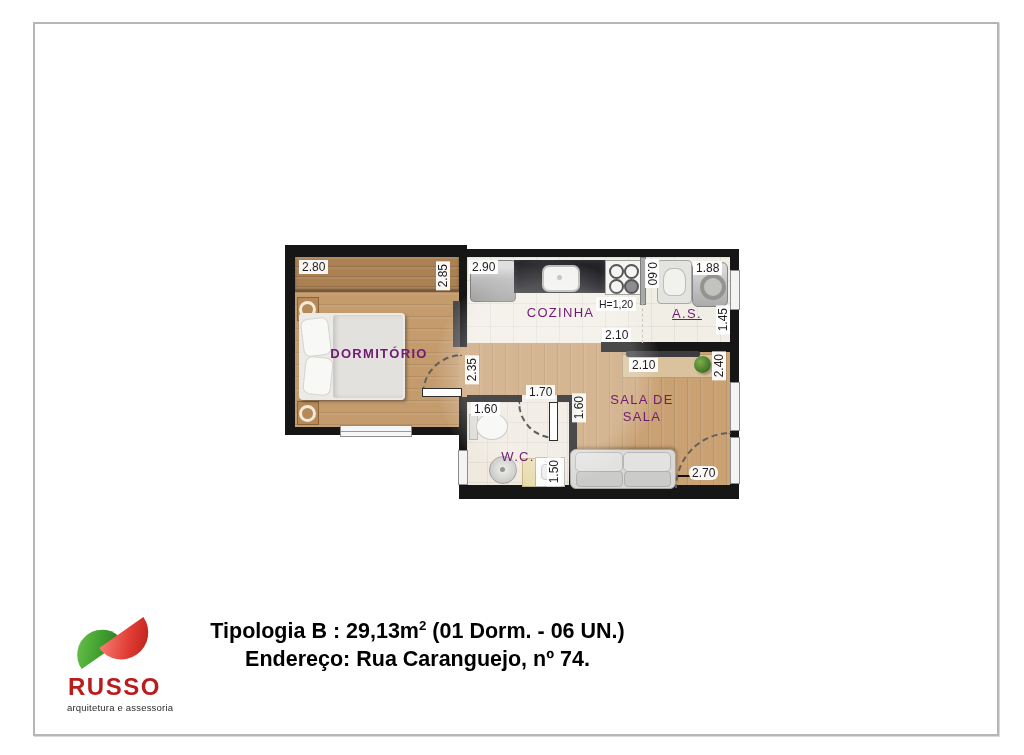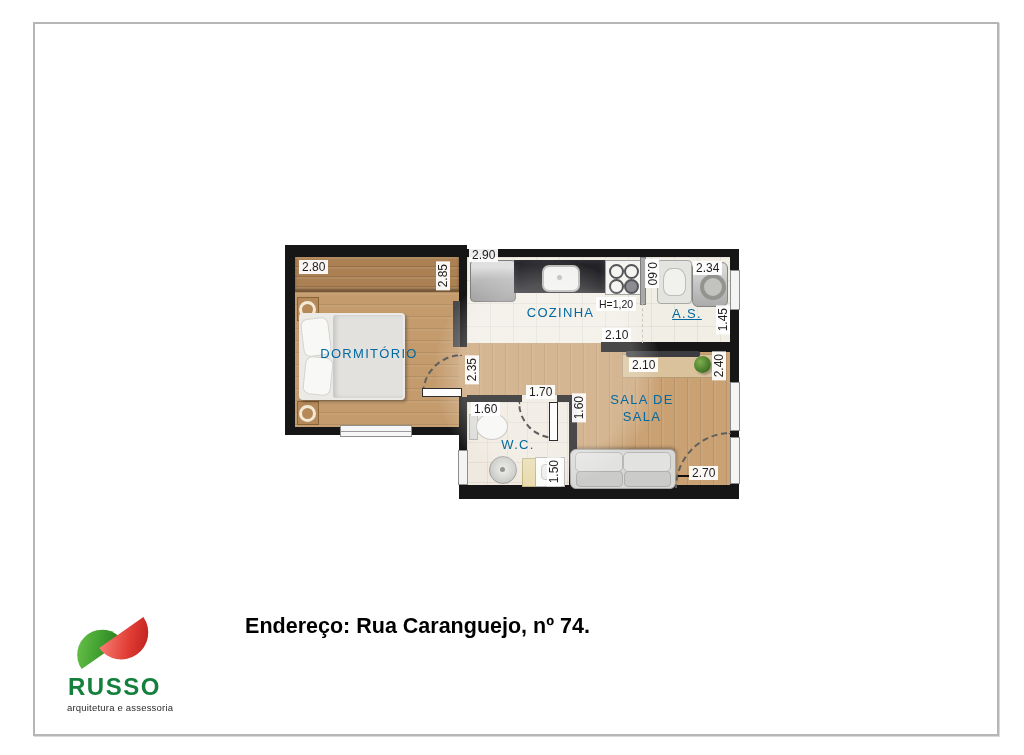--- a/index.html
+++ b/index.html
@@ -18,21 +18,21 @@
   .tile2{position:absolute;background:#efe9df;
         background-image:linear-gradient(rgba(0,0,0,.05) 1px,transparent 1px),linear-gradient(90deg,rgba(0,0,0,.05) 1px,transparent 1px);
         background-size:20px 20px;}
   
   .dim{position:absolute;background:rgba(255,255,255,.93);color:#1d1d1d;
        font-size:12px;line-height:14px;padding:0 3px;white-space:nowrap;z-index:30;}
   .dimv{transform-origin:0 0;transform:rotate(-90deg) translateX(-100%);}
   .dimv2{transform-origin:0 0;transform:rotate(90deg) translateY(-100%);}
   .small{font-size:10.5px;}
   
-  .room{position:absolute;color:#0369a1;font-size:13px;letter-spacing:1.3px;
+  .room{position:absolute;color:#701a75;font-size:13px;letter-spacing:1.3px;
         text-align:center;z-index:25;white-space:nowrap;}
   
   .arc-tl{position:absolute;border-top:2px dashed #5f5f5f;border-left:2px dashed #5f5f5f;
           border-top-left-radius:100%;z-index:20;}
   .arc-bl{position:absolute;border-bottom:2px dashed #5f5f5f;border-left:2px dashed #5f5f5f;
           border-bottom-left-radius:100%;z-index:20;}
   .leaf{position:absolute;background:#fdfdfd;border:1px solid #2e2e2e;z-index:21;}
   .win{position:absolute;background:#f4f4f4;border:1px solid #8e8e8e;z-index:15;}
   .ring{position:absolute;border:3px solid #f3ead6;border-radius:50%;width:11px;height:11px;}
   
@@ -41,21 +41,21 @@
   #info sup{font-size:62%;}
   
   #logo{position:absolute;left:58px;top:614px;width:130px;height:110px;}
   .leaf-green{position:absolute;left:12px;top:18px;width:50px;height:25px;
         border-radius:25px 25px 0 0;transform:rotate(-35deg);
         background:linear-gradient(135deg,#6cc24c 10%,#44a332 55%,#267a1d 100%);}
   .leaf-red{position:absolute;left:44px;top:16px;width:54px;height:27px;
         border-radius:0 0 27px 27px;transform:rotate(-35deg);
         background:linear-gradient(135deg,#f4766c 5%,#e03c34 50%,#b01713 100%);}
   .logo-name{position:absolute;left:10px;top:59px;font-size:24px;font-weight:bold;
-        letter-spacing:1.5px;color:#15803d;}
+        letter-spacing:1.5px;color:#b91c1c;}
   .logo-tag{position:absolute;left:9px;top:88px;font-size:9.5px;color:#2b2b2b;letter-spacing:.2px;}
   #disclaimer{position:absolute;left:64px;top:737px;font-size:12.5px;font-weight:bold;
         color:#111;letter-spacing:.3px;}
   #frame{position:absolute;left:33px;top:22px;width:962px;height:710px;
         border:2px solid #b6b6b6;box-shadow:1px 1px 0 #d9d9d9;}
   #plan{position:absolute;left:285px;top:245px;width:454px;height:254px;}
   .furn{position:absolute;}
 </style>
 </head>
 <body>
@@ -157,49 +157,50 @@
     </div>
     <div class="furn" style="left:237px;top:213px;width:13px;height:27px;background:#e8dbae;border:1px solid #c3b380;"></div>
     <div class="furn" style="left:250px;top:212px;width:28px;height:28px;background:#fbfbf9;border:1px solid #b3b3b1;">
       <div class="abs" style="left:5px;top:6px;width:16px;height:14px;background:#eeeeec;border:1px solid #c6c6c4;border-radius:4px;"></div>
     </div>
 
     <div class="arc-bl" style="left:233px;top:157px;width:35px;height:35px;"></div>
     <div class="leaf" style="left:264px;top:157px;width:7px;height:37px;"></div>
 
     <div class="dim" style="left:14px;top:15px;">2.80</div>
-    <div class="dim" style="left:184px;top:3px;">2.90</div>
-    <div class="dim" style="left:408px;top:16px;">2.34</div>
+    <div class="dim" style="left:184px;top:15px;">2.90</div>
+    <div class="dim" style="left:408px;top:16px;">1.88</div>
     <div class="dim small" style="left:311px;top:52px;">H=1,20</div>
     <div class="dim" style="left:317px;top:83px;">2.10</div>
     <div class="dim" style="left:344px;top:113px;">2.10</div>
     <div class="dim" style="left:241px;top:140px;">1.70</div>
     <div class="dim" style="left:186px;top:157px;">1.60</div>
-    <div class="dim" style="left:404px;top:221px;">2.70</div>
+    <div class="dim" style="left:404px;top:221px;border-radius:6px;">2.70</div>
 
     <div class="dim dimv" style="left:151px;top:16px;">2.85</div>
     <div class="dim dimv" style="left:180px;top:110px;">2.35</div>
     <div class="dim dimv" style="left:287px;top:148px;">1.60</div>
     <div class="dim dimv" style="left:427px;top:106px;">2.40</div>
     <div class="dim dimv" style="left:431px;top:60px;">1.45</div>
     <div class="dim dimv" style="left:262px;top:212px;">1.50</div>
 
     <div class="dim dimv2" style="left:360px;top:14px;">0.60</div>
 
-    <div class="room" style="left:28px;top:101px;width:112px;">DORMITÓRIO</div>
+    <div class="room" style="left:38px;top:101px;width:112px;font-weight:bold;">DORMITÓRIO</div>
     <div class="room" style="left:228px;top:60px;width:95px;">COZINHA</div>
     <div class="room" style="left:378px;top:61px;width:48px;text-decoration:underline;">A.S.</div>
     <div class="room" style="left:300px;top:146px;width:114px;line-height:17px;">
       <span style="display:block;">SALA DE</span>
       <span style="display:block;">SALA</span>
     </div>
-    <div class="room" style="left:206px;top:192px;width:54px;">W.C.</div>
+    <div class="room" style="left:206px;top:204px;width:54px;">W.C.</div>
   </div>
 
   <div id="info">
+    <div><span>Tipologia B : 29,13m</span><sup>2</sup><span> (01 Dorm. - 06 UN.)</span></div>
     <div>Endereço: Rua Caranguejo, nº 74.</div>
   </div>
 
   <div id="logo">
     <div class="leaf-green"></div>
     <div class="leaf-red"></div>
     <div class="logo-name">RUSSO</div>
     <div class="logo-tag">arquitetura e assessoria</div>
   </div>
 

